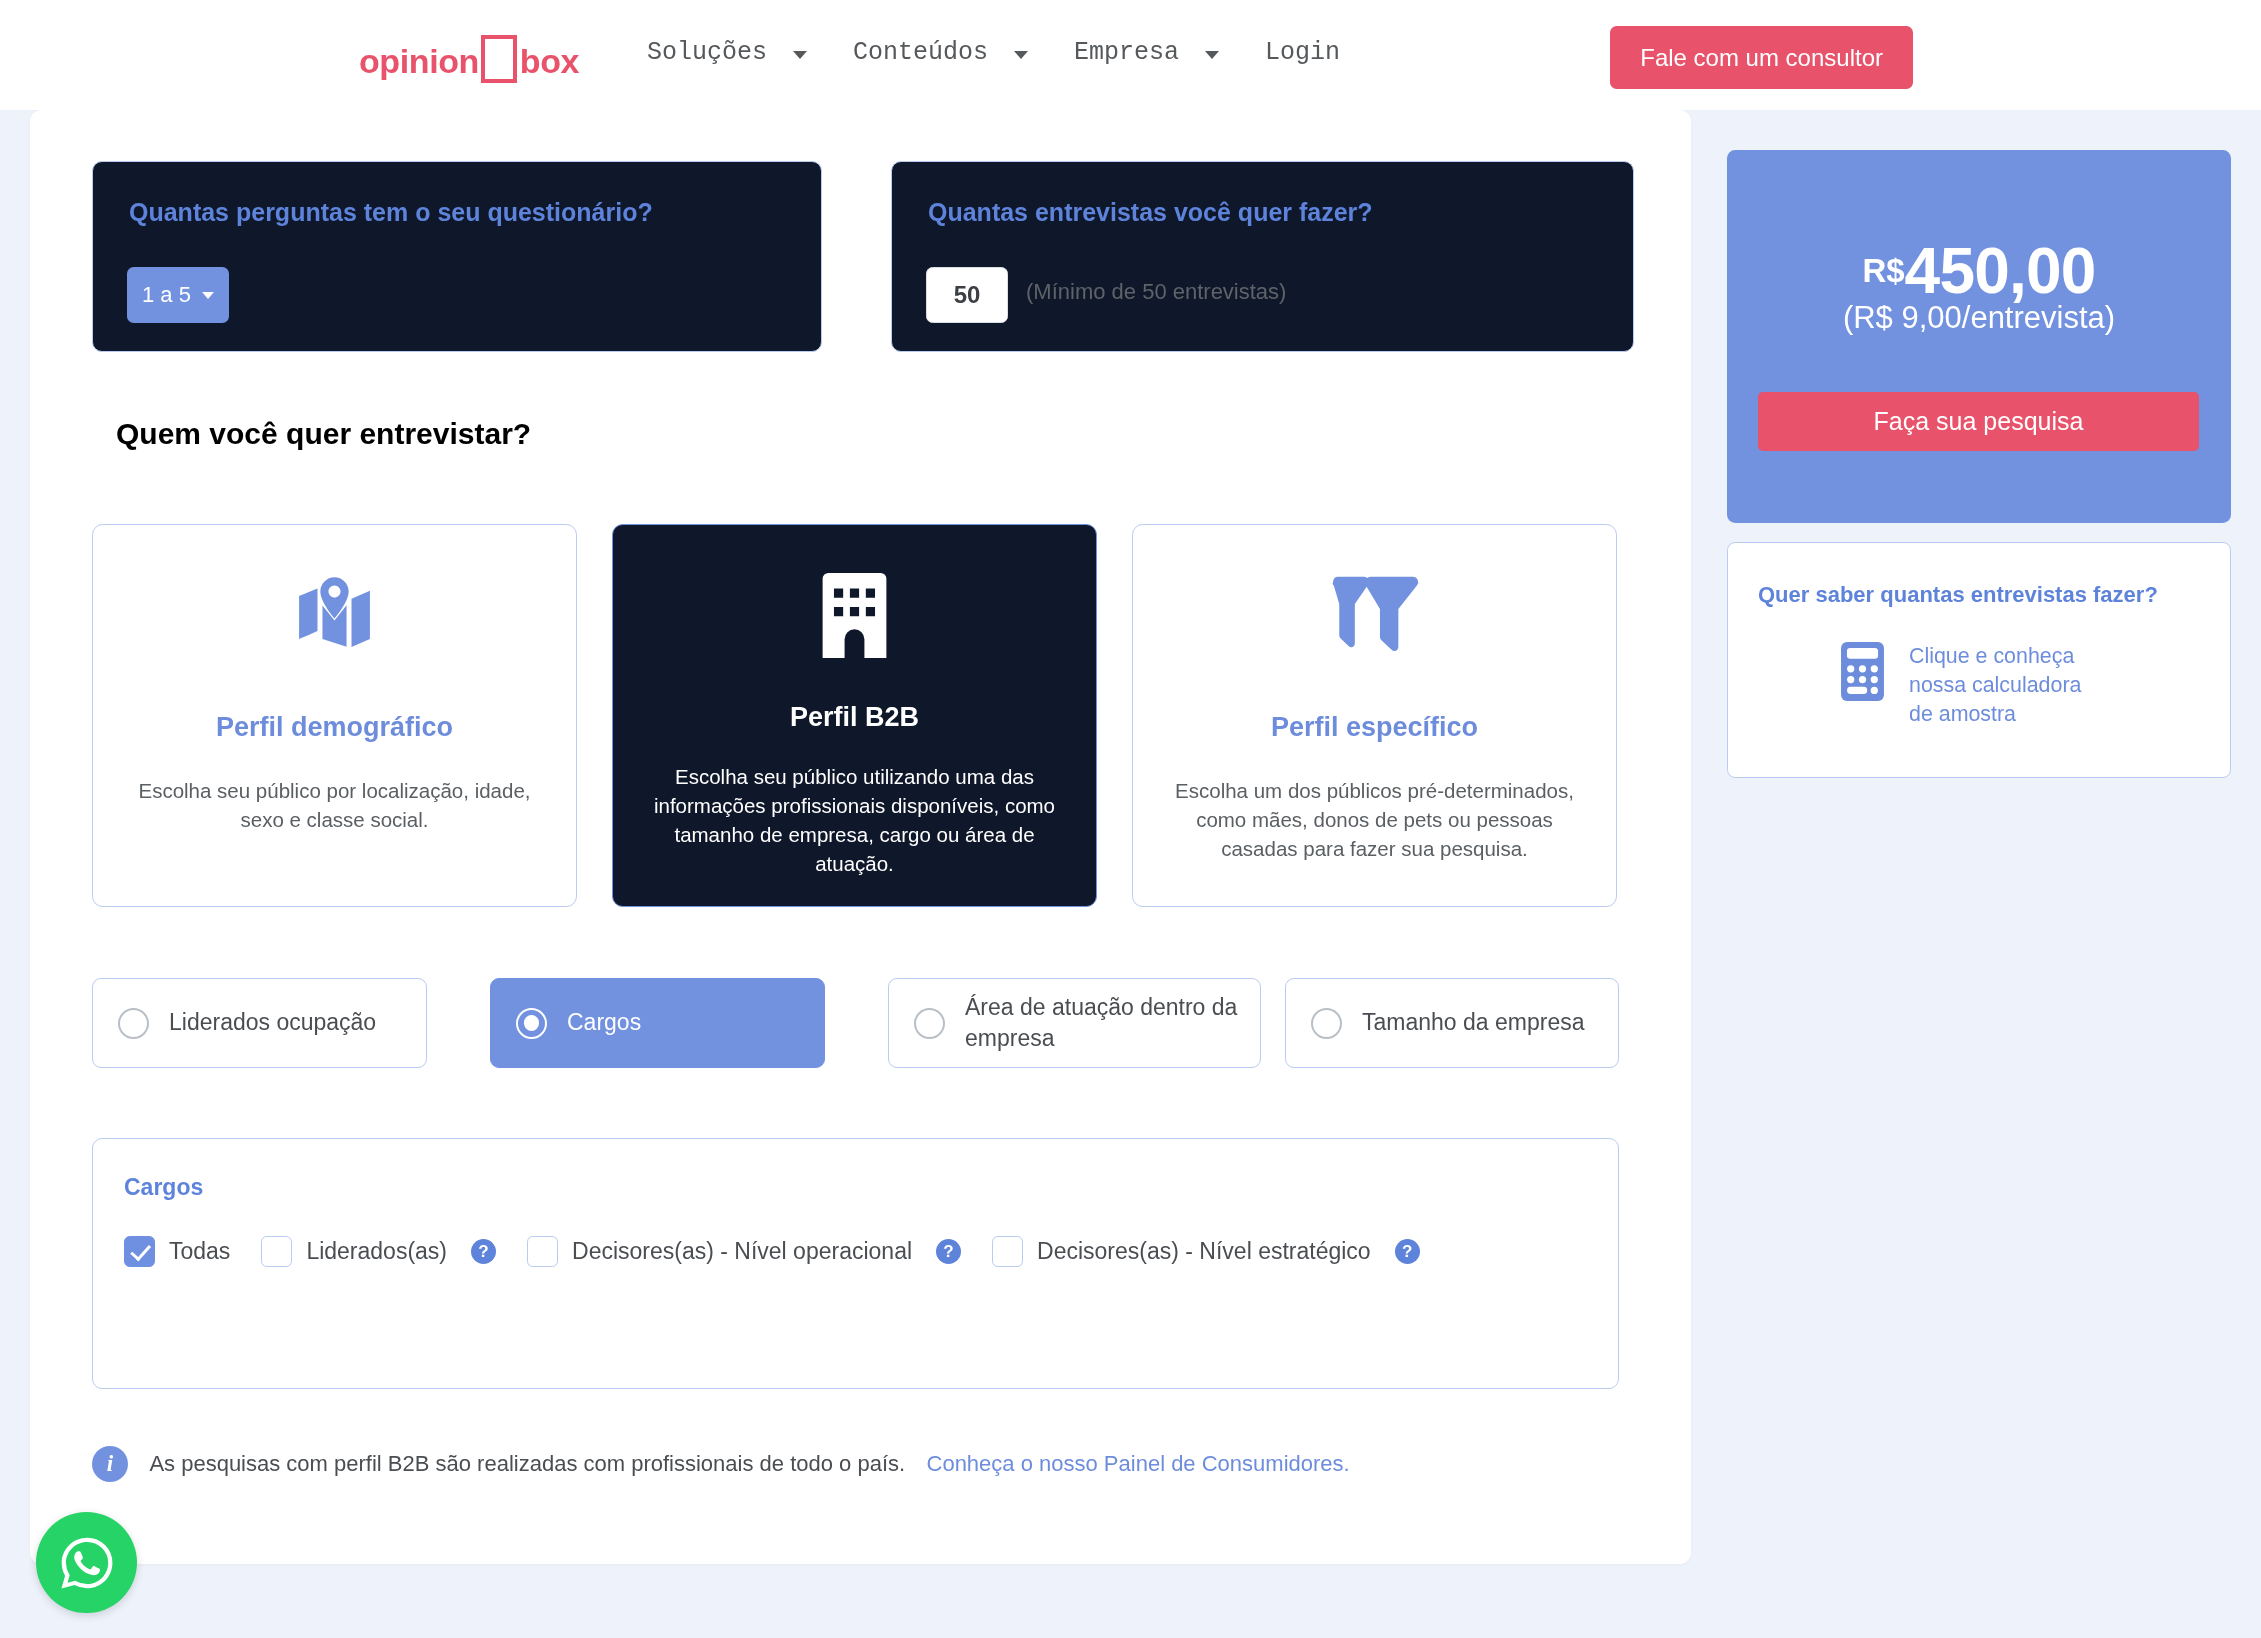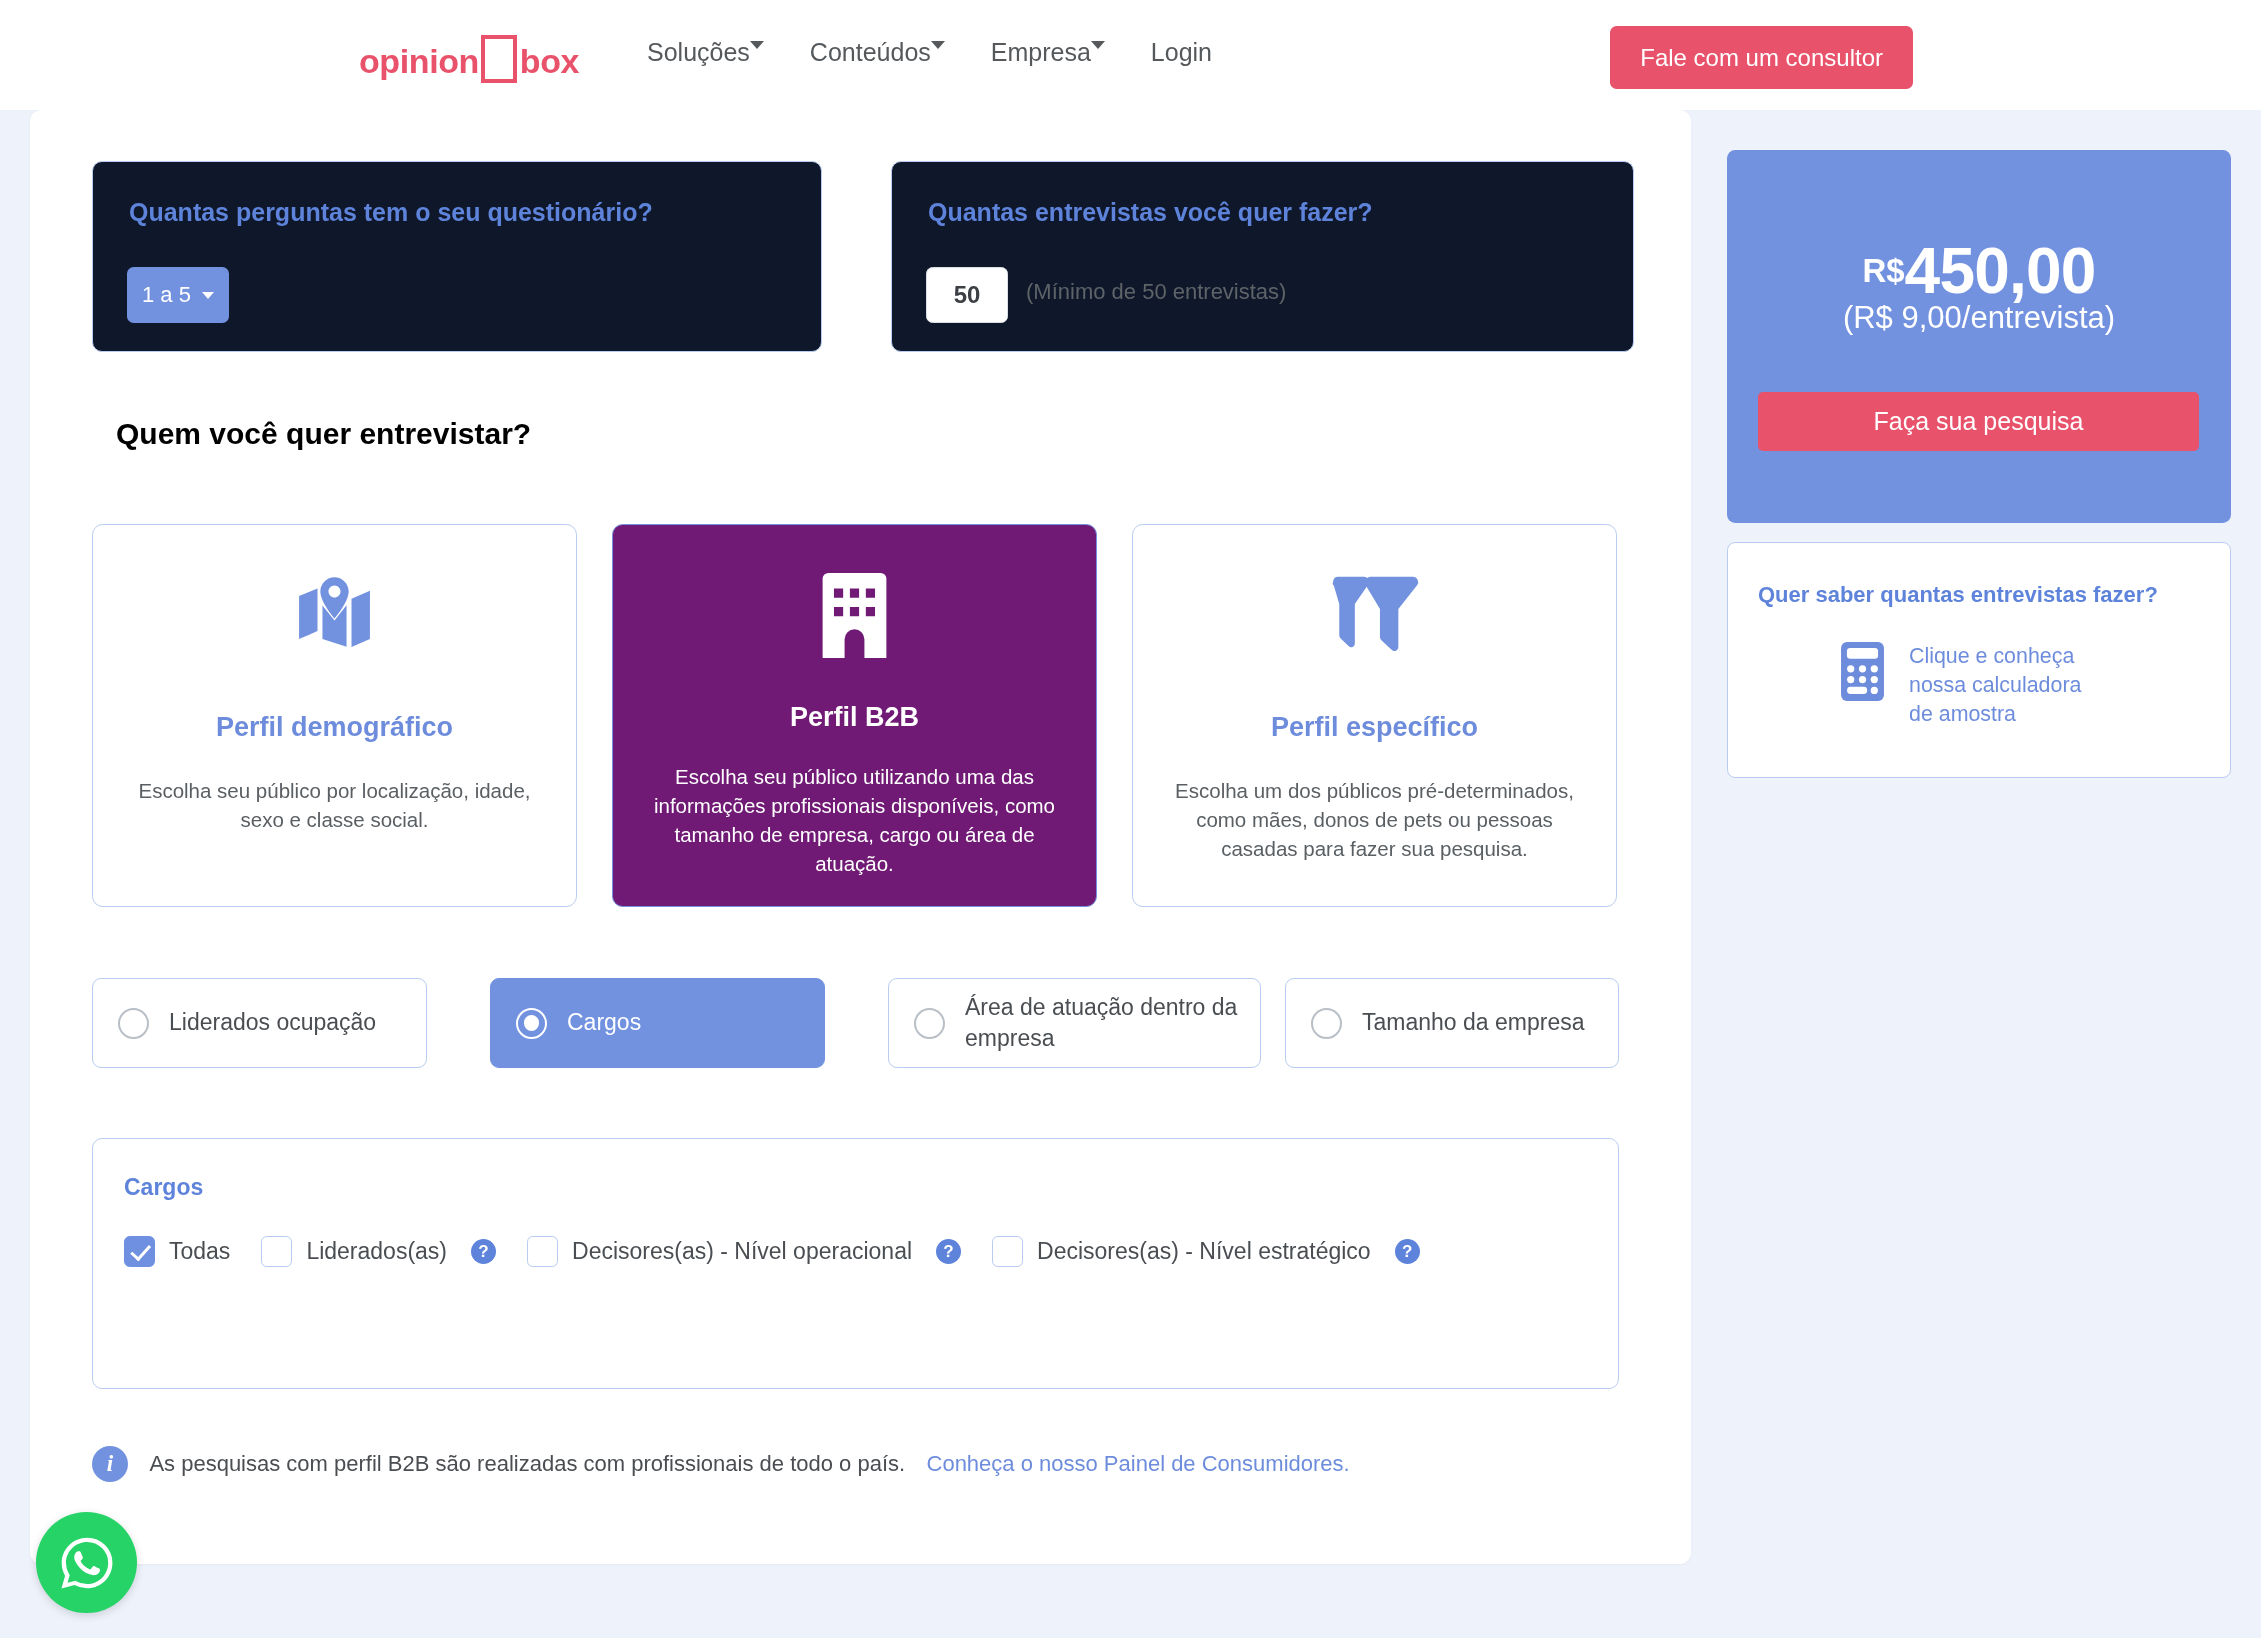--- a/index.html
+++ b/index.html
@@ -32,25 +32,26 @@
     width: 36px; height: 48px;
     border: 4.1px solid #e8526a;
     margin: 0 3.3px 0 1.6px;
     position: relative; top: 5px;
   }
   .nav {
     position: absolute; left: 624px; top: 38px;
     display: flex; align-items: center; gap: 0px;
   }
   .nav-item {
-    display: flex; align-items: flex-start; gap: 0;
+    display: flex; align-items: center; gap: 26px;
     font-size: 25px; color: #55595c;
     padding: 0 23px;
     cursor: pointer;
     white-space: nowrap;
+    font-family: Liberation Mono, monospace;
   }
   .caret {
     width: 0; height: 0;
     border-left: 7.4px solid transparent;
     border-right: 7.4px solid transparent;
     border-top: 8.2px solid #55595c;
     display: inline-block;
     position: relative; top: 2.5px;
   }
   .consultor-btn {
@@ -130,21 +131,21 @@
   
   .profile-card {
     position: absolute; top: 524px;
     width: 485px; height: 383px;
     border-radius: 10.7px;
     border: 1.3px solid #b9cbf0;
     background: #fff;
     cursor: pointer;
   }
   .profile-card.active {
-    background: #701a75;
+    background: #0f172a;
     border-color: #7292e0;
   }
   #pcard-demografico { left: 92px; }
   #pcard-b2b        { left: 612px; height: 383px; }
   #pcard-especifico { left: 1132px; }
   .pcard-icon {
     position: absolute; left: 0; right: 0; top: 48px;
     display: flex; justify-content: center;
   }
   .pcard-title {

